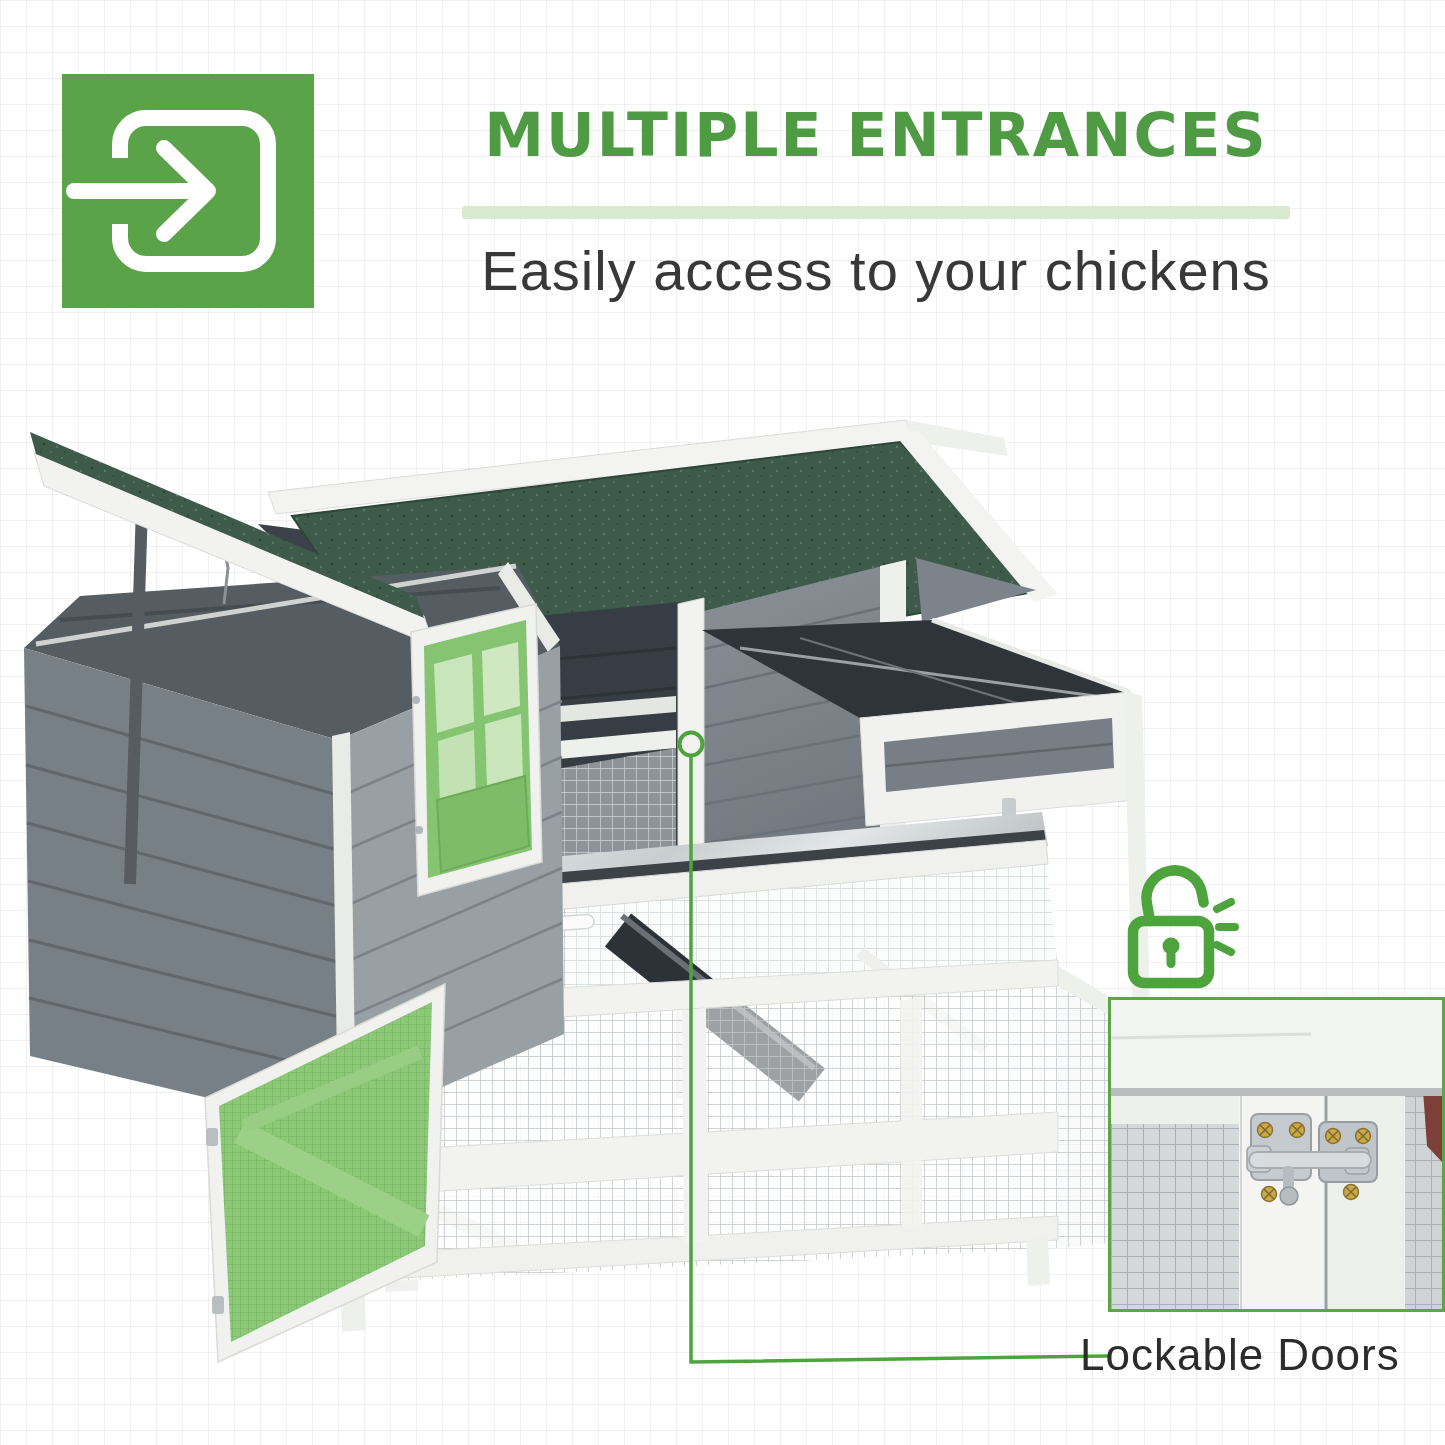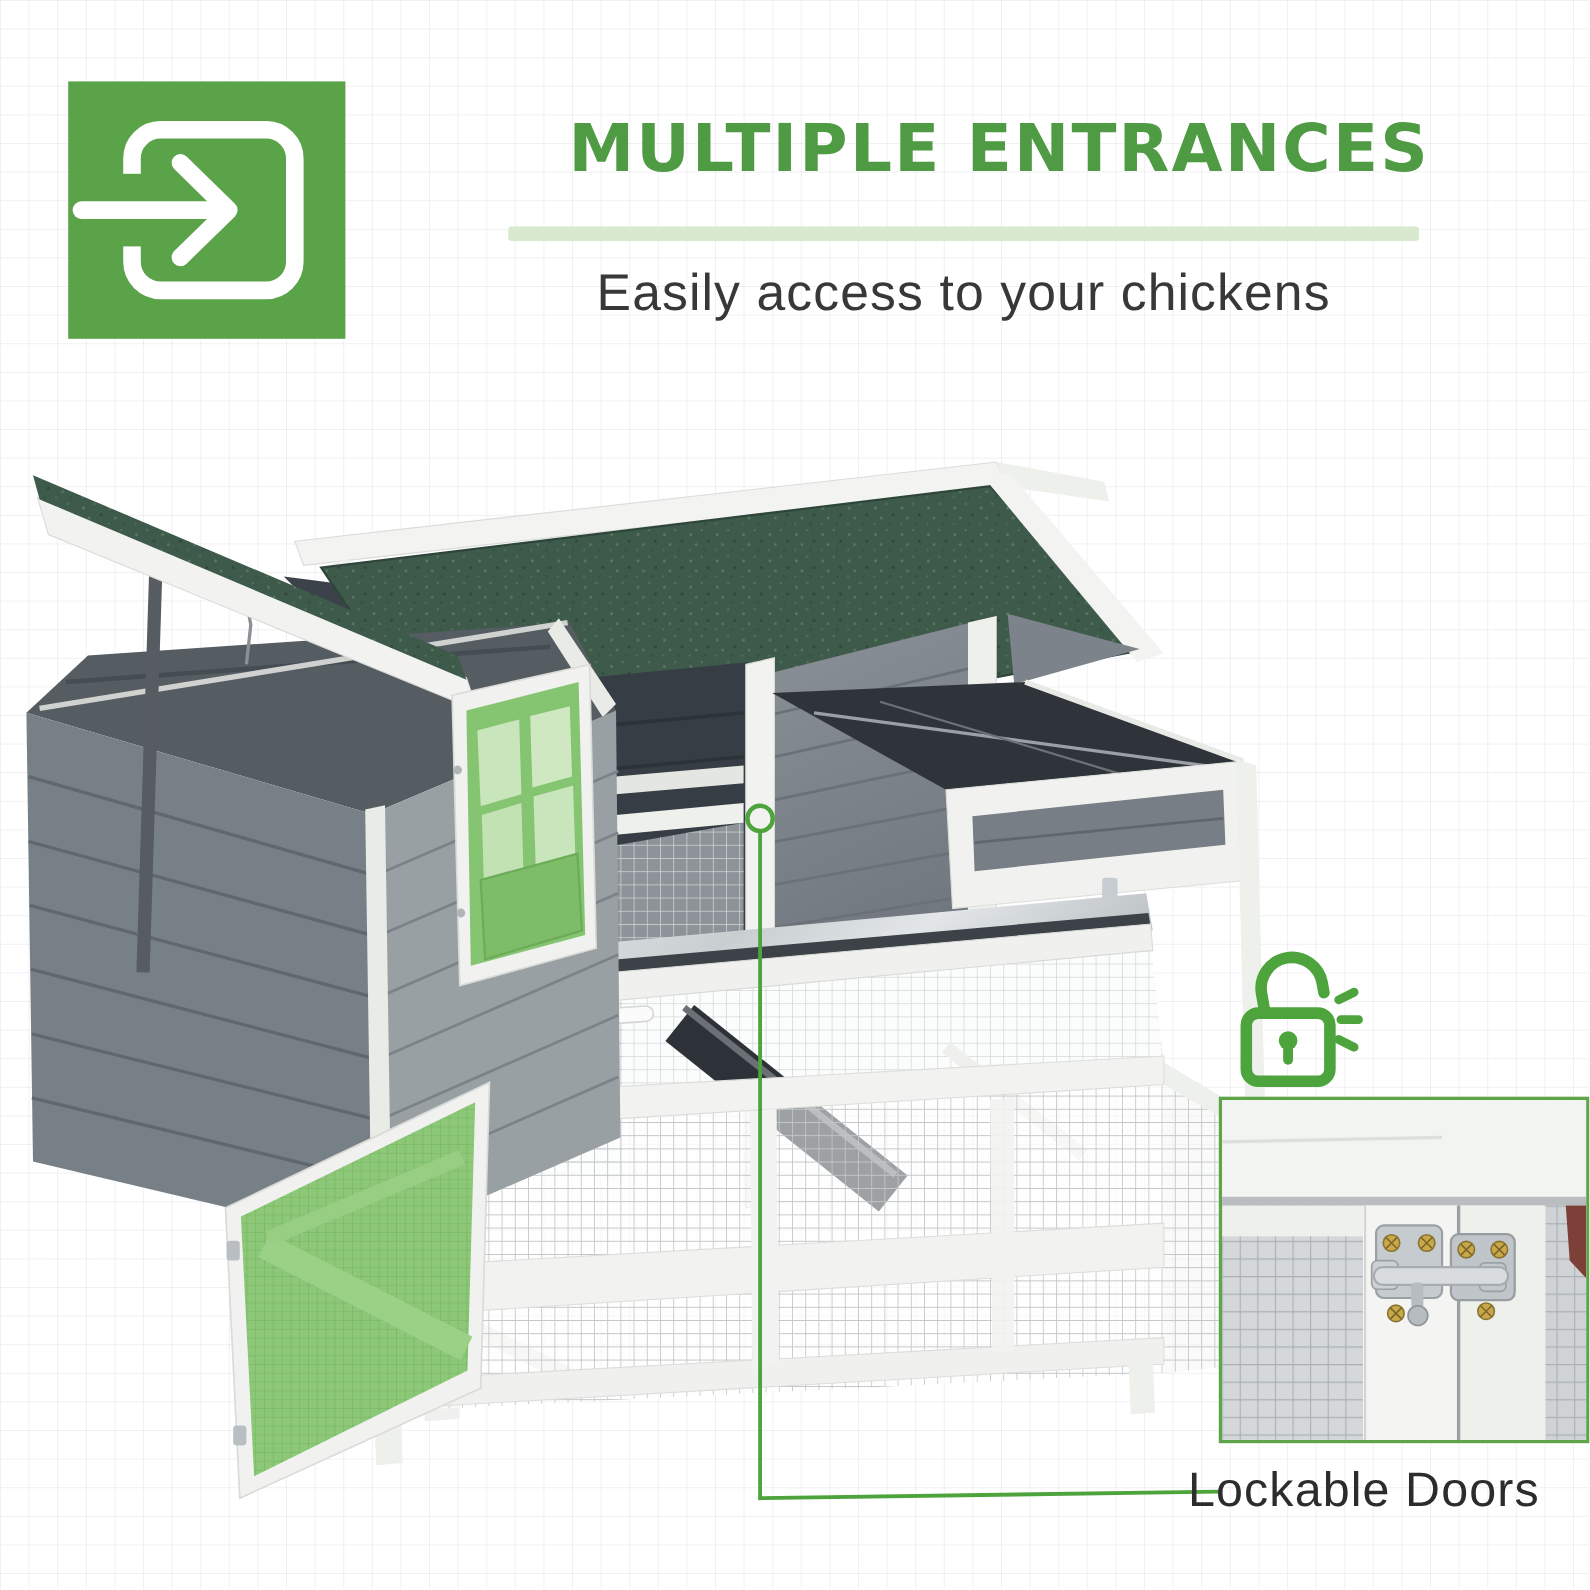--- a/index.html
+++ b/index.html
@@ -11,33 +11,33 @@
       linear-gradient(to bottom, rgba(168,162,185,0.16) 1px, transparent 1px);
     background-size:26px 26px;
     font-family:"Liberation Sans", sans-serif;
   }
   .icon-tile{
     position:absolute;left:62px;top:74px;width:252px;height:234px;
     background:#5ba348;
   }
   .page-title{
     position:absolute;left:452px;top:100px;width:848px;
-    text-align:right;
+    text-align:center;
     font-family:"DejaVu Sans", sans-serif;
     font-weight:800;font-size:60px;letter-spacing:2px;
     color:#4f9b43;white-space:nowrap;
   }
   .title-divider{
     position:absolute;left:462px;top:206px;width:828px;height:13px;
     background:#d8e9d0;border-radius:3px;
   }
   .page-subtitle{
     position:absolute;left:452px;top:238px;width:848px;
     text-align:center;
-    font-size:47px;font-weight:400;letter-spacing:1px;
+    font-size:56px;font-weight:400;letter-spacing:1px;
     color:#383838;white-space:nowrap;
   }
   .scene{position:absolute;left:0;top:0;width:1445px;height:1445px;}
   .inset{
     position:absolute;left:1108px;top:997px;width:337px;height:315px;
     border:3px solid #5ea449;box-sizing:border-box;background:#f7f8f6;
     overflow:hidden;
   }
   .callout-label{
     position:absolute;left:1080px;top:1330px;width:320px;

